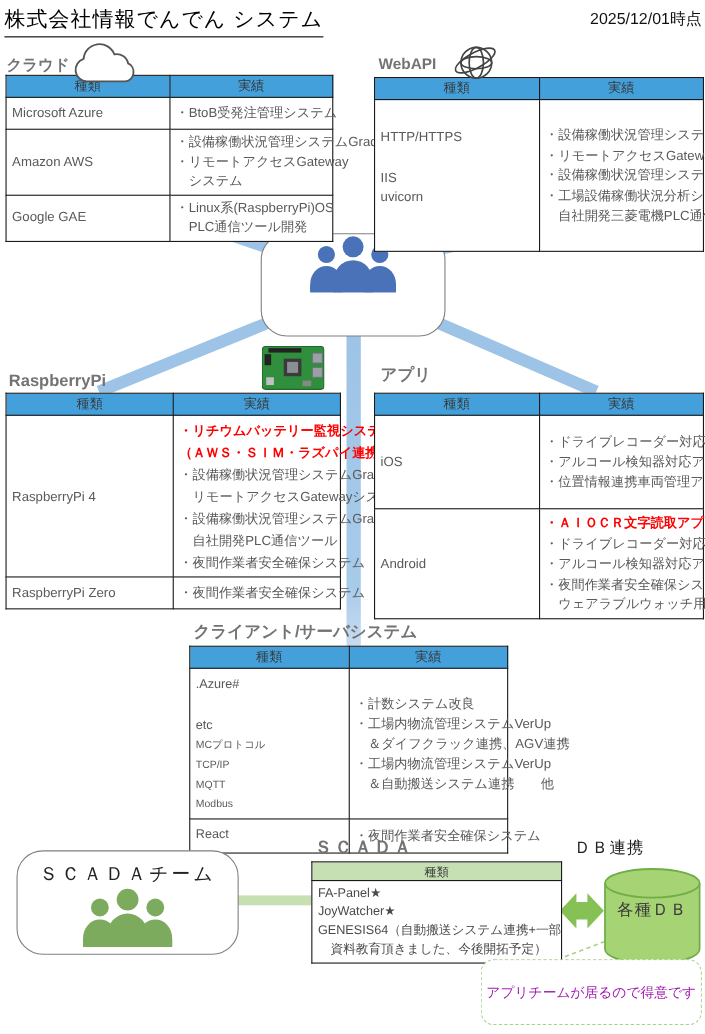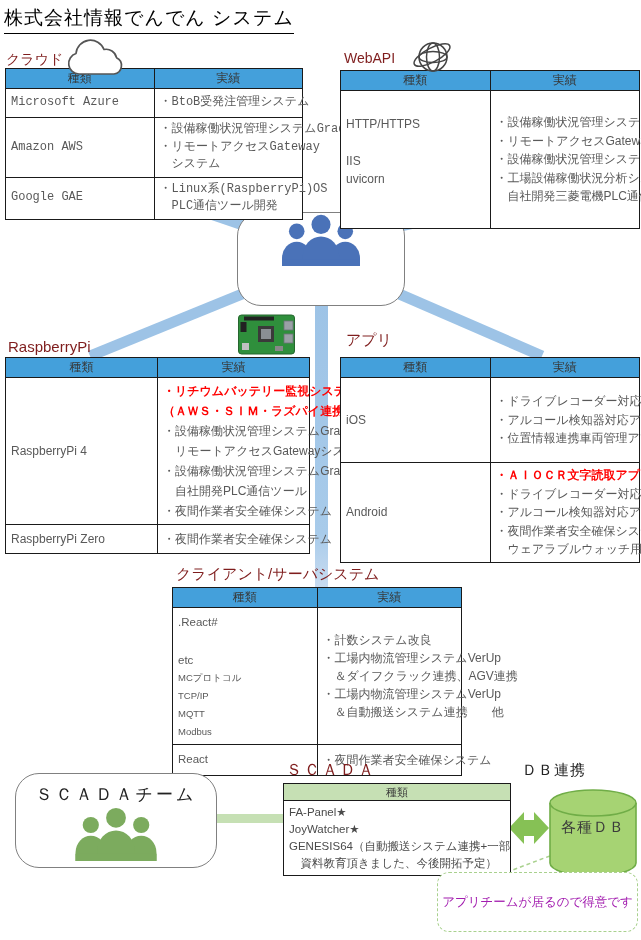--- a/index.html
+++ b/index.html
@@ -4,21 +4,21 @@
 <style>
   html,body{margin:0;padding:0;background:#fff;}
   #stage{position:relative;width:641px;height:940px;background:#fff;overflow:hidden;
          font-family:"Liberation Sans","DejaVu Sans",sans-serif;color:#595959;}
   .abs{position:absolute;}
   
   #page-title{left:4px;top:5px;font-size:19px;font-weight:500;color:#000;letter-spacing:1px;
               border-bottom:1.6px solid #000;padding-bottom:2px;z-index:3;}
   #page-date{left:508px;top:8px;width:130px;font-size:14.5px;color:#111;text-align:right;z-index:3;}
   
-  .sec-title{font-weight:normal;color:#7f1d1d;z-index:3;white-space:nowrap;}
+  .sec-title{font-weight:bold;color:#737373;z-index:3;white-space:nowrap;}
   #t-cloud{left:6px;top:51px;font-size:14px;}
   #t-webapi{left:344px;top:50px;font-size:14px;}
   #t-raspi{left:8px;top:338px;font-size:15px;}
   #t-app{left:346px;top:331px;font-size:15px;}
   #t-cs{left:176px;top:565px;font-size:15px;}
   #t-scada{left:286px;top:760px;font-size:16px;letter-spacing:2px;}
   #t-dblink{left:522px;top:761px;font-size:15px;font-weight:400;color:#222;letter-spacing:1px;z-index:3;}
   
   #connectors{left:0;top:0;z-index:0;}
   
@@ -26,21 +26,21 @@
   table.tbl th,table.tbl td{border:1.4px solid #1a1a1a;}
   table.tbl th{background:#44A0DB;color:#373737;font-weight:400;font-size:12px;height:19px;padding:0;}
   table.tbl td{font-size:12px;color:#595959;vertical-align:middle;padding:3px 4px 3px 5px;}
   td.col-type{padding-left:5px;}
   .ln{white-space:pre;line-height:19px;}
   .ln.red{color:#FF0000;font-weight:bold;}
   .ln.small{font-size:9.5px;line-height:13px;}
   .ln.gap{height:18px;}
   #tbl-cloud{left:5px;top:68px;width:298px;}
   #tbl-cloud td:first-child{width:92px;}
-  #tbl-cloud .ln{line-height:17.5px;font-family:Liberation Mono, monospace;}
+  #tbl-cloud .ln{line-height:17.5px;}
   #tbl-cloud tbody tr:nth-child(1) td{height:22px;}
   #tbl-cloud tbody tr:nth-child(2) td{height:51px;}
   #tbl-cloud tbody tr:nth-child(3) td{height:33px;}
   #tbl-webapi{left:340px;top:70px;width:300px;}
   #tbl-webapi td:first-child{width:88px;}
   #tbl-webapi .ln{line-height:18.5px;}
   #tbl-webapi td{height:110px;}
   #tbl-webapi td.col-type{vertical-align:top;padding-top:24px;}
   #tbl-raspi{left:5px;top:357px;width:305px;}
   #tbl-raspi td:first-child{width:88px;}
@@ -97,20 +97,21 @@
     <line x1="528" y1="198" x2="392" y2="228" stroke="#9DC3E6" stroke-width="11"></line>
     <line x1="90" y1="356" x2="252" y2="290" stroke="#9DC3E6" stroke-width="11"></line>
     <line x1="542" y1="356" x2="390" y2="290" stroke="#9DC3E6" stroke-width="11"></line>
     <rect x="315" y="298" width="13" height="294" fill="url(#vfade)"></rect>
     <rect x="213" y="814" width="72" height="9" fill="#C6E0B4"></rect>
     <polygon points="509,828 524,812 524,820 534,820 534,812 549,828 534,844 534,836 524,836 524,844" fill="#86C155"></polygon>
     <path d="M563,851 L502,874 M590,858 L621,873" stroke="#A9D18E" stroke-width="1.5" stroke-dasharray="4 3" fill="none"></path>
   </svg>
 
   <div id="page-title" class="abs">株式会社情報でんでん システム</div>
+  <div id="page-date" class="abs">2025/12/01時点</div>
 
   <div id="t-cloud" class="abs sec-title">クラウド</div>
   <div id="t-webapi" class="abs sec-title">WebAPI</div>
   <div id="t-raspi" class="abs sec-title">RaspberryPi</div>
   <div id="t-app" class="abs sec-title">アプリ</div>
   <div id="t-cs" class="abs sec-title">クライアント/サーバシステム</div>
   <div id="t-scada" class="abs sec-title">ＳＣＡＤＡ</div>
   <div id="t-dblink" class="abs sec-title">ＤＢ連携</div>
 
   <svg class="abs iconholder" style="left:62px;top:32px;" width="70" height="48">
@@ -285,21 +286,21 @@
   <table id="tbl-cs" class="tbl">
     <thead>
         <tr>
       <th>種類</th>
       <th>実績</th>
     </tr>
       </thead>
     <tbody>
         <tr>
           <td class="col-type">
-            <div class="ln">.React#</div>
+            <div class="ln">.Azure#</div>
             <div class="ln gap"></div>
             <div class="ln">etc</div>
             <div class="ln small">MCプロトコル</div>
             <div class="ln small">TCP/IP</div>
             <div class="ln small">MQTT</div>
             <div class="ln small">Modbus</div>
           </td>
           <td class="col-items">
             <div class="ln">・計数システム改良</div>
             <div class="ln">・工場内物流管理システムVerUp</div>

